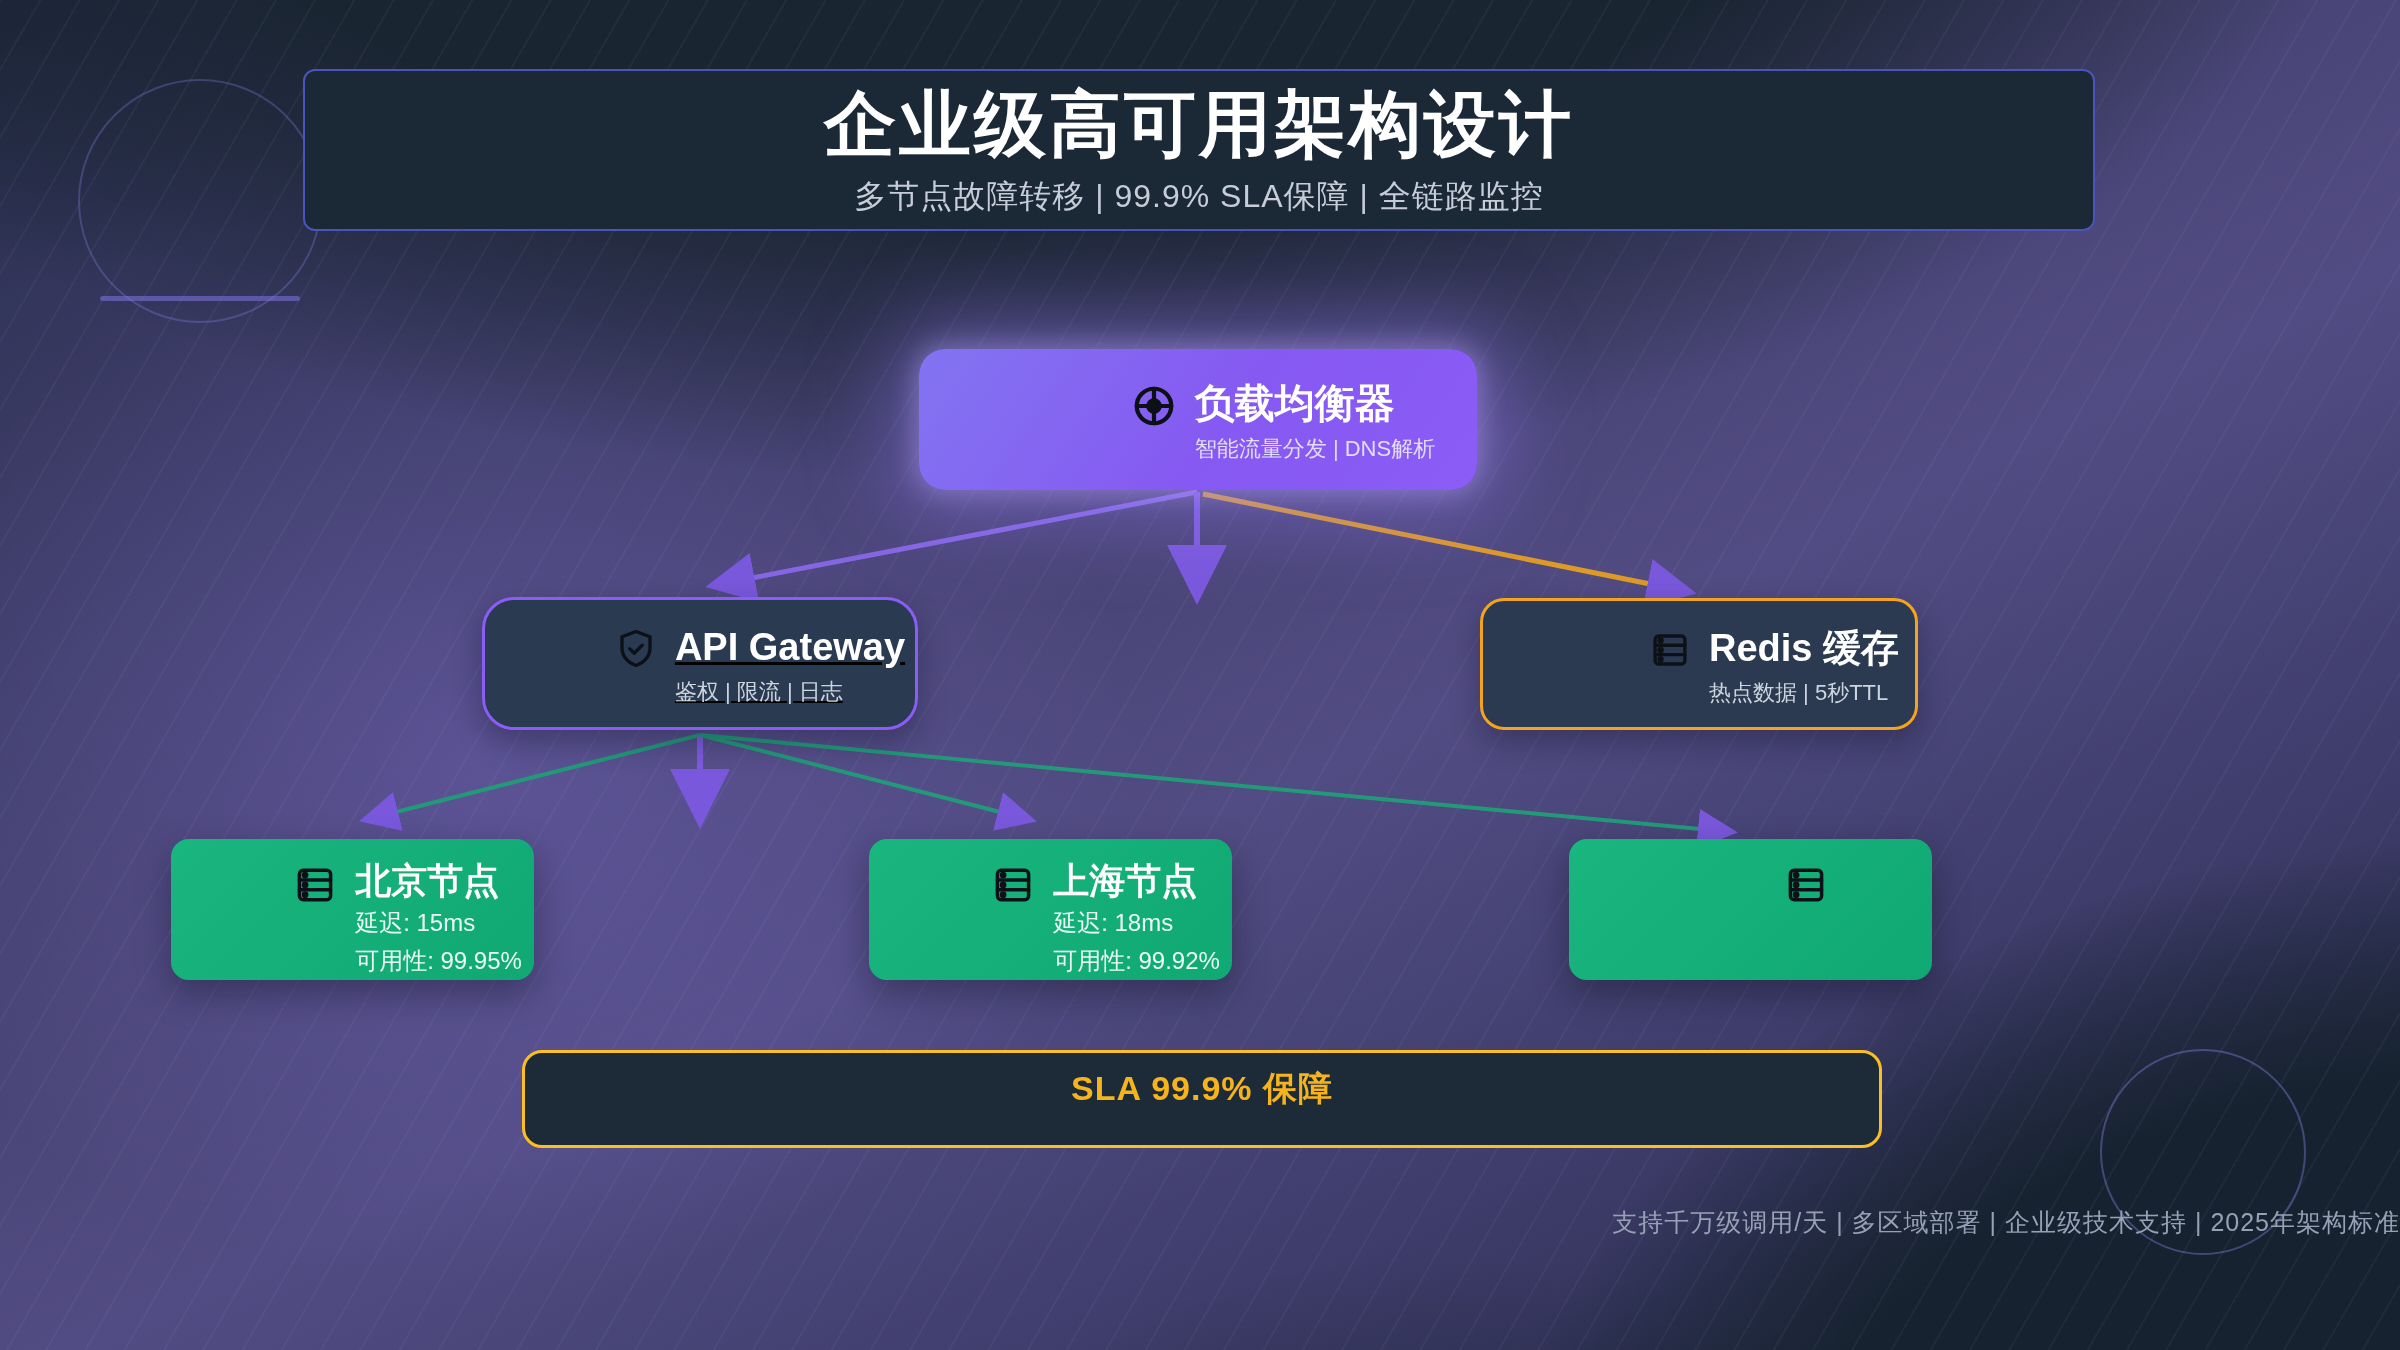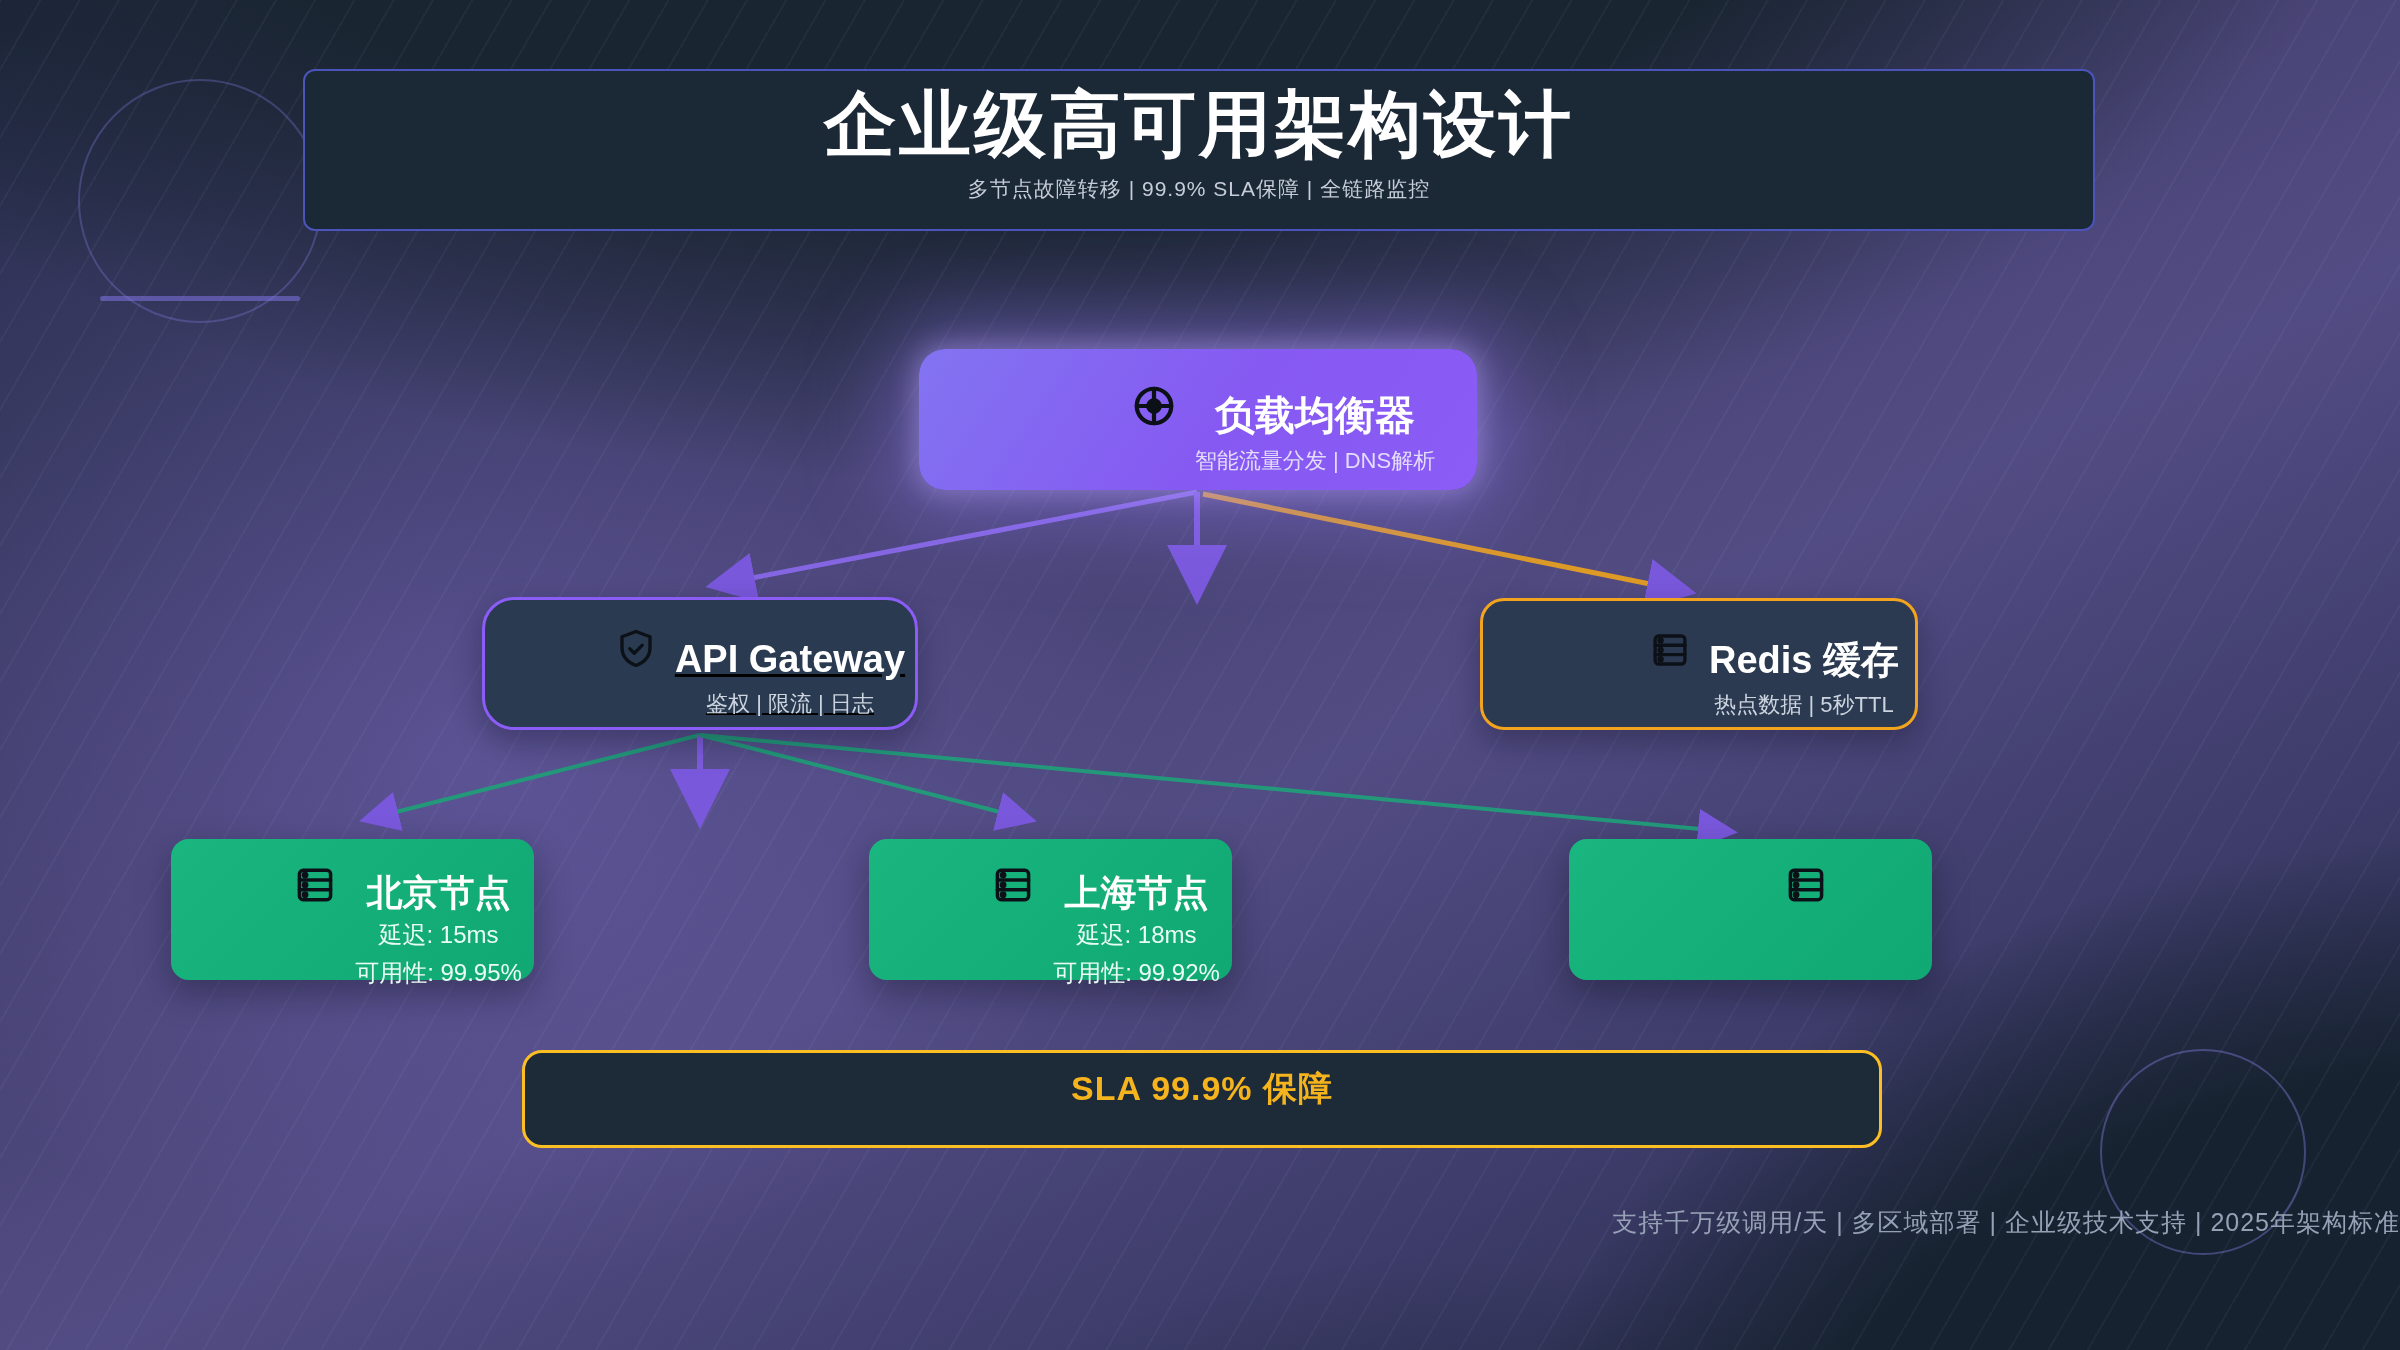--- a/index.html
+++ b/index.html
@@ -21,42 +21,42 @@
   .deco-circle.br{left:2100px;top:1049px;width:202px;height:202px;border:2px solid rgba(145,135,240,.38);}
   .deco-line{position:absolute;left:100px;top:296px;width:200px;height:5px;border-radius:3px;
     background:rgba(128,114,228,.55);z-index:0;}
   svg.wires{position:absolute;left:0;top:0;z-index:1;}
   .card{position:absolute;box-sizing:border-box;z-index:2;}
   .header{
     left:303px;top:69px;width:1792px;height:162px;border-radius:12px;
     background:#1b2836;border:2px solid #4b54bb;text-align:center;padding-top:16px;
   }
   .header .h-title{font-size:72px;font-weight:800;color:#ffffff;letter-spacing:3px;line-height:1.05;}
-  .header .h-sub{font-size:21px;color:#c6cdd9;margin-top:12px;letter-spacing:1px;text-align:center;}
+  .header .h-sub{font-size:32px;color:#c6cdd9;margin-top:12px;letter-spacing:1px;text-align:center;}
   .lb{
     left:919px;top:349px;width:558px;height:141px;border-radius:26px;
     background:linear-gradient(125deg,#8274f1 0%,#8659f2 55%,#8b5cf6 100%);
     box-shadow:0 0 85px 26px rgba(152,126,255,.42),0 0 26px 4px rgba(208,193,255,.38);
   }
   .gw{left:482px;top:597px;width:436px;height:133px;border-radius:32px;
     background:#2a3a50;border:3px solid #8b5cf6;box-shadow:0 12px 30px rgba(8,10,22,.30);text-decoration:underline;}
   .redis{left:1480px;top:598px;width:438px;height:132px;border-radius:24px;
     background:#2b3a50;border:3px solid #f2a41e;box-shadow:0 12px 30px rgba(8,10,22,.30);}
   .node{top:839px;width:363px;height:141px;border-radius:18px;
     background:linear-gradient(135deg,#1ab67f 0%,#10a873 100%);
     box-shadow:0 14px 34px rgba(10,12,24,.35);}
   .node.bj{left:171px;} .node.sh{left:869px;} .node.sz{left:1569px;}
   .row{display:flex;align-items:flex-start;justify-content:center;gap:18px;height:100%;}
   .lb .row{padding-top:32px;transform:translateX(85px);}
   .gw .row{padding-top:26px;transform:translateX(60px);}
   .redis .row{padding-top:26px;transform:translateX(75px);}
   .node .row{padding-top:22px;transform:translateX(55px);}
   .icon{flex:0 0 auto;line-height:0;margin-top:2px;}
   .icon svg{stroke:#0c1118;fill:none;stroke-width:1.9;stroke-linecap:round;stroke-linejoin:round;}
-  .txt{text-align:center;margin-top:12px;}
+  .txt{text-align:left;}
   .card-title{font-weight:800;color:#ffffff;white-space:nowrap;line-height:1.12;}
   .lb .card-title{font-size:40px;}
   .gw .card-title,.redis .card-title{font-size:38px;}
   .node .card-title{font-size:36px;}
   .card-sub{white-space:nowrap;}
   .lb .card-sub{font-size:22px;color:#e3dcfc;margin-top:8px;}
   .gw .card-sub,.redis .card-sub{font-size:22px;color:#ccd4e0;margin-top:8px;}
   .node .card-line{font-size:24px;color:#eafdf4;margin-top:6px;white-space:nowrap;}
   .node .card-line:first-of-type{margin-top:10px;}
   .sla{left:522px;top:1050px;width:1360px;height:98px;border-radius:20px;

